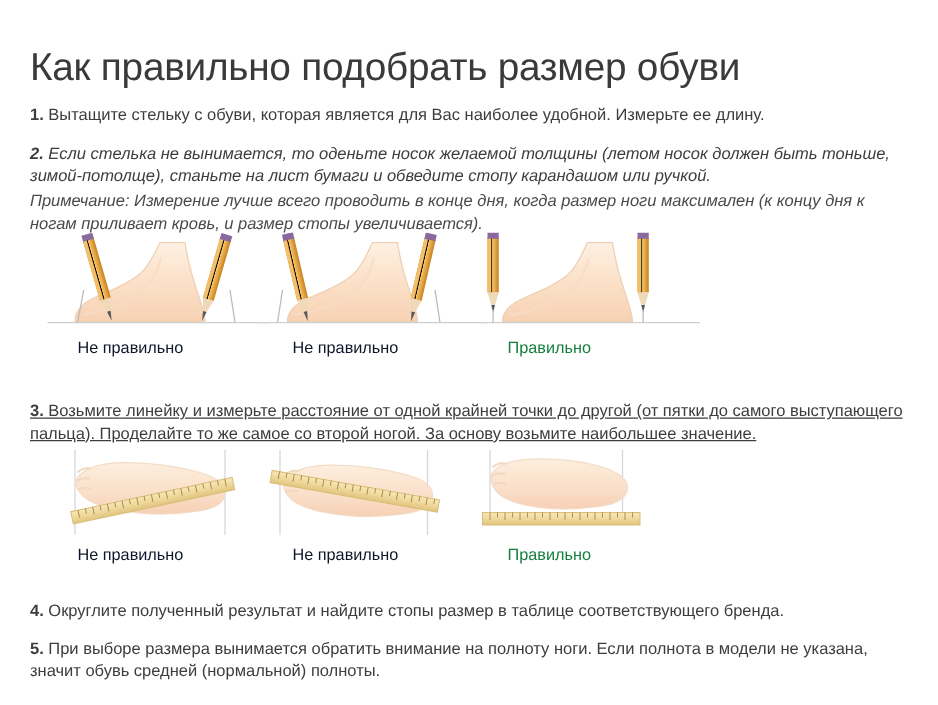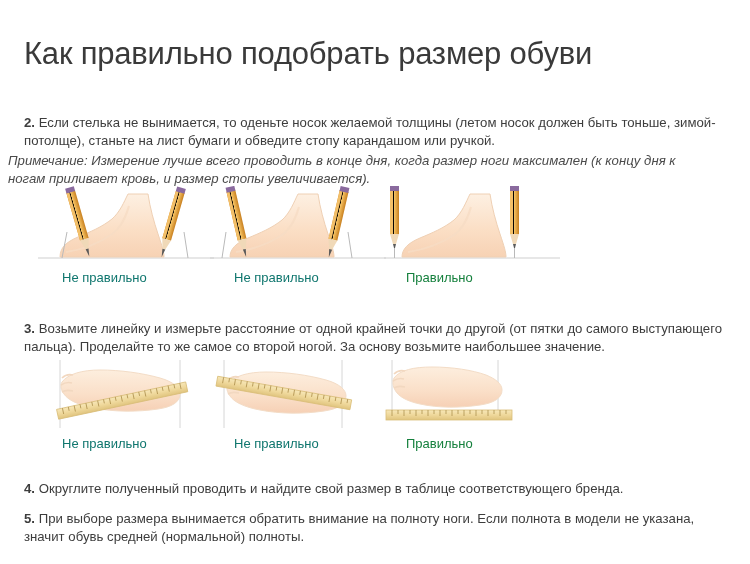--- a/index.html
+++ b/index.html
@@ -39,31 +39,31 @@
     width: 706px;
     font-size: 13.2px;
     line-height: 17.5px;
     color: #3d3d3d;
   }
   .para .num {
     font-weight: bold;
   }
   .note {
     position: absolute;
-    left: 8px;
+    left: 24px;
     width: 706px;
     font-size: 13.2px;
     line-height: 17.5px;
     font-style: italic;
     color: #4a4a4a;
   }
   .p1 { top: 70px; }
-  .p2 { top: 101px; }
+  .p2 { top: 101px; font-style: italic; }
   .pnote { top: 139px; }
-  .p3 { top: 307px; }
+  .p3 { top: 307px; text-decoration: underline; }
   .p4 { top: 467px; }
   .p5 { top: 497px; }
 
   
   .illus-row {
     position: absolute;
     left: 0;
     width: 750px;
   }
   .row1 { top: 186px; height: 100px; }
@@ -74,30 +74,33 @@
     top: 0;
   }
   .cell svg { display: block; }
 
   .caption {
     position: absolute;
     font-size: 13px;
     line-height: 15px;
     white-space: nowrap;
   }
-  .cap-bad  { color: #0f766e; }
+  .cap-bad  { color: #0f172a; }
   .cap-good { color: #15803d; }
 </style>
 </head>
 <body>
 
 <div class="page">
 
   <h1 class="heading">Как правильно подобрать размер обуви</h1>
 
+  <p class="para p1">
+    <span class="num">1.</span><span> Вытащите стельку с обуви, которая является для Вас наиболее удобной. Измерьте ее длину.</span>
+  </p>
 
   <p class="para p2">
     <span class="num">2.</span><span> Если стелька не вынимается, то оденьте носок желаемой толщины (летом носок должен быть тоньше, зимой-потолще), станьте на лист бумаги и обведите стопу карандашом или ручкой.</span>
   </p>
 
   <p class="note pnote">Примечание: Измерение лучше всего проводить в конце дня, когда размер ноги максимален (к концу дня к ногам приливает кровь, и размер стопы увеличивается).</p>
 
   <div class="illus-row row1">
 
     <div class="cell" style="left:36px;">
@@ -323,20 +326,20 @@
         </g>
       </svg>
     </div>
 
     <span class="caption cap-bad" style="left:62px;  top:78px;">Не правильно</span>
     <span class="caption cap-bad" style="left:234px; top:78px;">Не правильно</span>
     <span class="caption cap-good" style="left:406px; top:78px;">Правильно</span>
   </div>
 
   <p class="para p4">
-    <span class="num">4.</span><span> Округлите полученный проводить и найдите свой размер в таблице соответствующего бренда.</span>
+    <span class="num">4.</span><span> Округлите полученный результат и найдите стопы размер в таблице соответствующего бренда.</span>
   </p>
 
   <p class="para p5">
     <span class="num">5.</span><span> При выборе размера вынимается обратить внимание на полноту ноги. Если полнота в модели не указана, значит обувь средней (нормальной) полноты.</span>
   </p>
 
 </div>
 
 </body></html>

